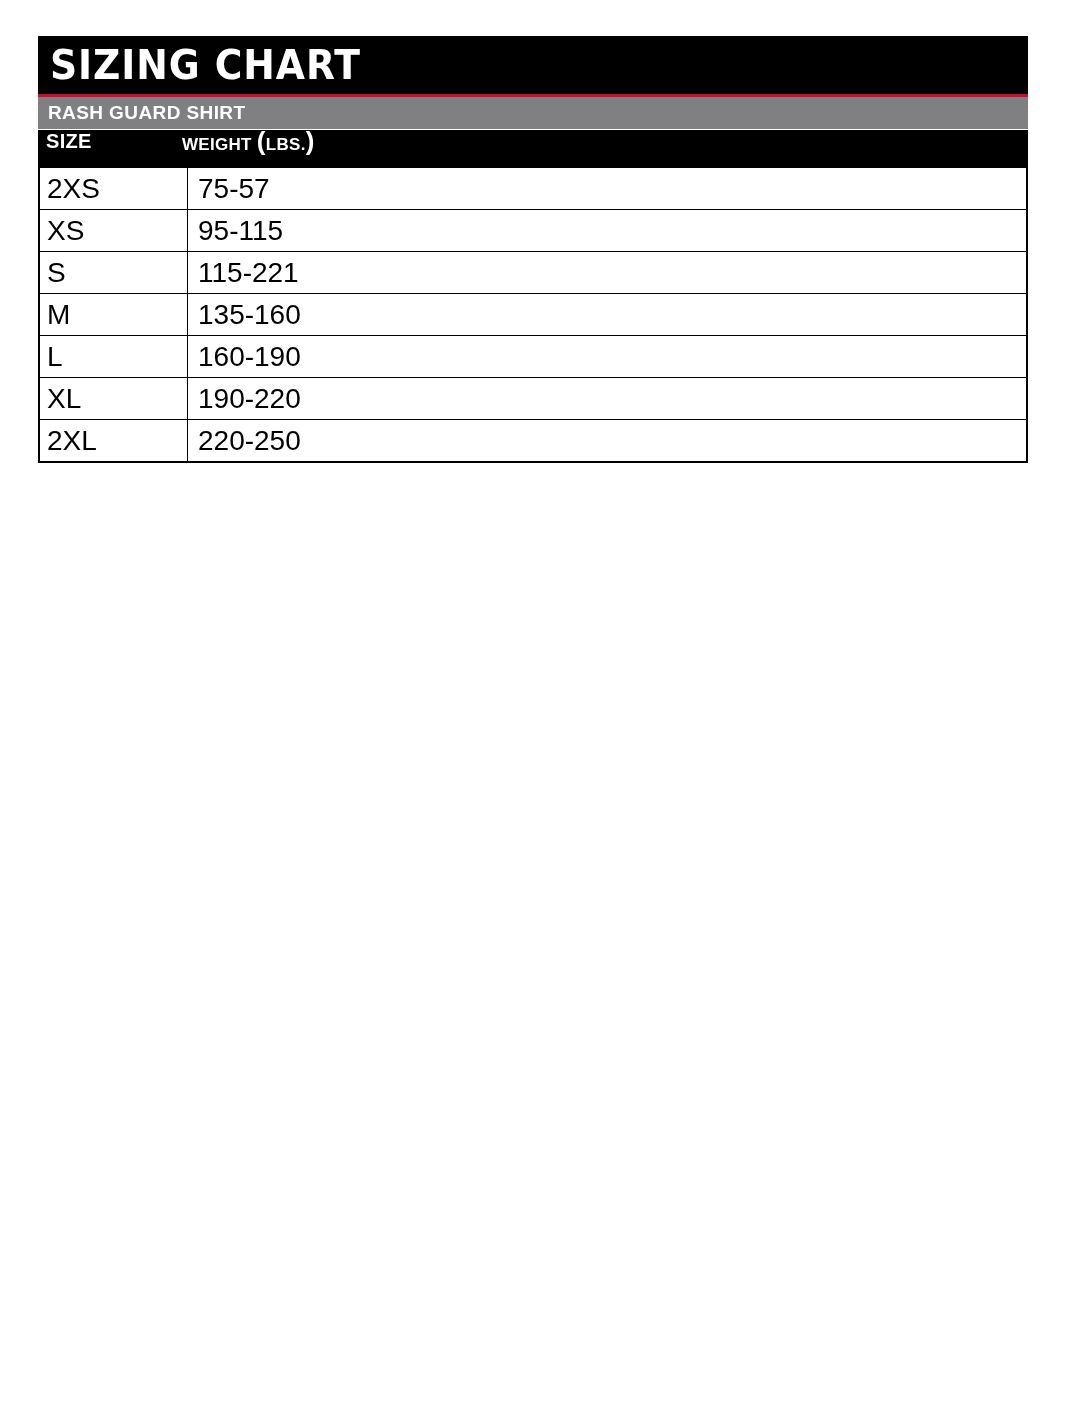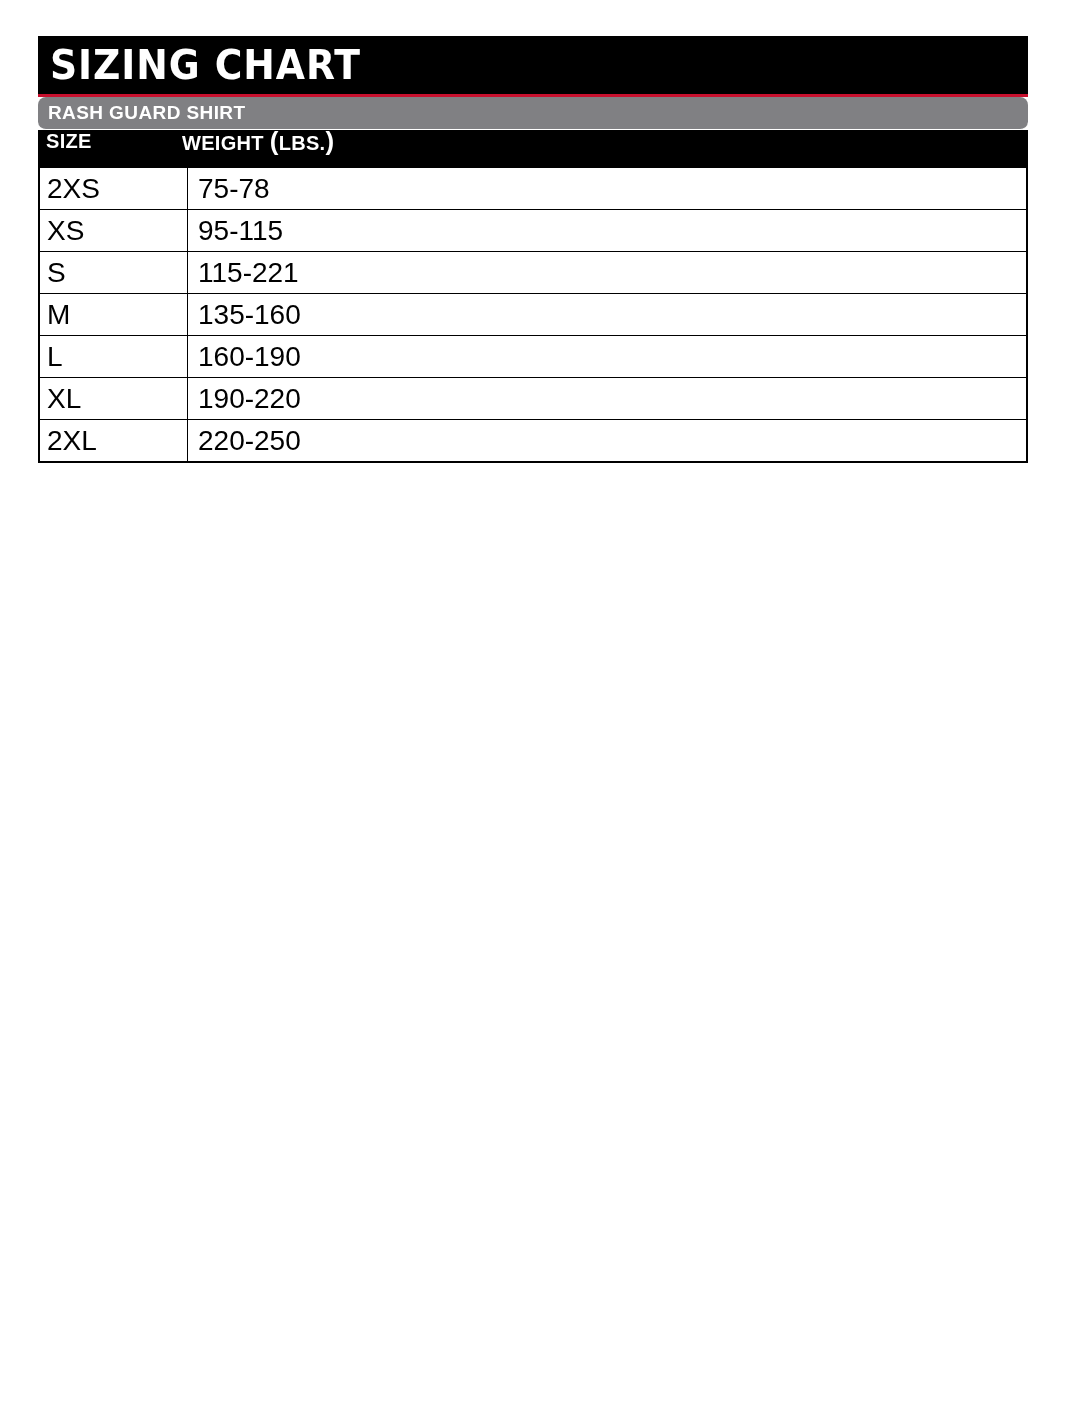--- a/index.html
+++ b/index.html
@@ -60,21 +60,20 @@
 
   
   .sub-bar {
     background: #808083;
     height: 33px;
     display: flex;
     align-items: center;
     padding-left: 10px;
     box-sizing: border-box;
     border-bottom: 1px solid #ffffff;
-    border-radius: 8px;
   }
   .sub-text {
     color: #ffffff;
     font-family: "Liberation Sans", sans-serif;
     font-weight: bold;
     font-size: 19px;
     letter-spacing: 0.4px;
     white-space: nowrap;
   }
 
@@ -97,21 +96,21 @@
   }
   .head-cell.size-col {
     width: 140px;
     padding-left: 8px;
     box-sizing: border-box;
   }
   .head-cell.weight-col {
     padding-left: 4px;
   }
   .head-cell .small-caps {
-    font-size: 20px;
+    font-size: 17px;
   }
   .head-cell .big-paren {
     font-size: 26px;
     font-weight: bold;
     line-height: 0.9;
   }
 
   
   table.data {
     border-collapse: collapse;
@@ -157,21 +156,21 @@
       <div class="head-cell size-col">SIZE</div>
       <div class="head-cell weight-col">
         <span class="small-caps">WEIGHT </span><span class="big-paren">(</span><span class="small-caps">LBS.</span><span class="big-paren">)</span>
       </div>
     </div>
 
     <table class="data">
       <tbody>
         <tr>
           <td class="col-size">2XS</td>
-          <td class="col-weight">75-78</td>
+          <td class="col-weight">75-57</td>
         </tr>
         <tr>
           <td class="col-size">XS</td>
           <td class="col-weight">95-115</td>
         </tr>
         <tr>
           <td class="col-size">S</td>
           <td class="col-weight">115-221</td>
         </tr>
         <tr>

